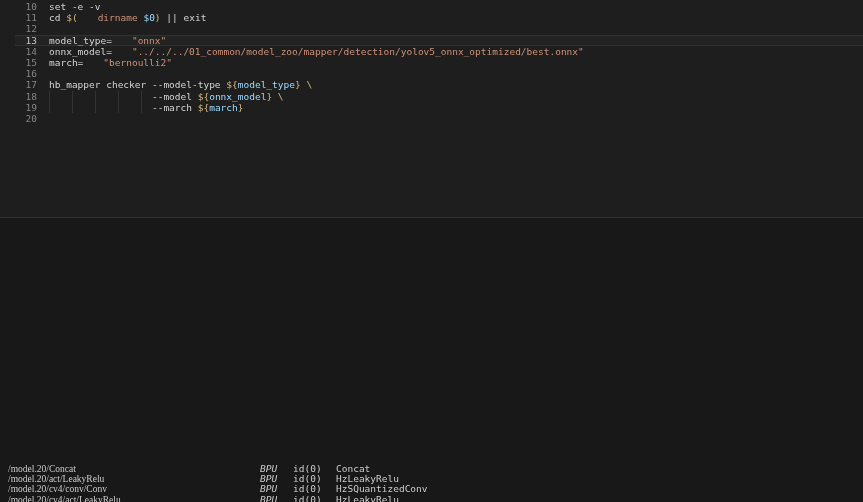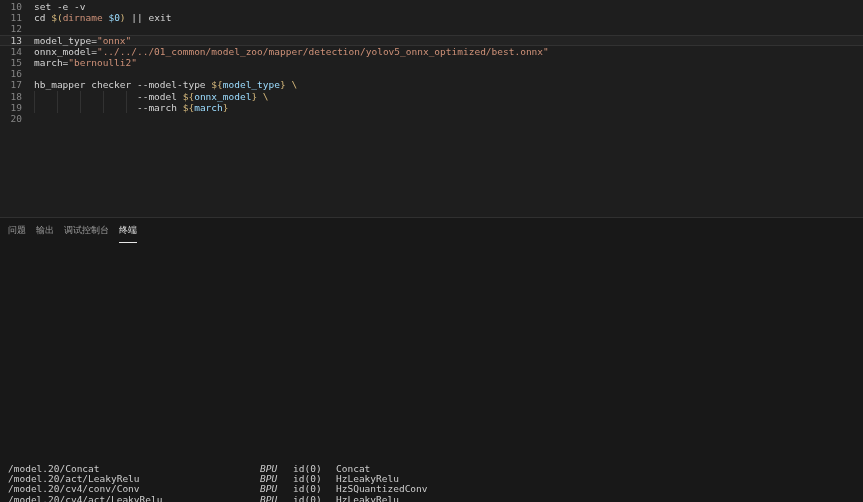--- a/index.html
+++ b/index.html
@@ -11,20 +11,21 @@
   }
 
   
   .editor {
     position: absolute; top: 0; left: 0; right: 0; height: 217px;
     background: #1e1e1e;
     padding-top: 1px;
     font-size: 9.5px;
     line-height: 11.2px;
     white-space: pre;
+    padding-left: 15px;
   }
   .code-line {
     position: relative;
     height: 11.2px;
     display: flex;
     align-items: center;
   }
   .code-line.current {
     background: rgba(255,255,255,0.025);
     box-shadow: inset 0 1px 0 rgba(255,255,255,0.07), inset 0 -1px 0 rgba(255,255,255,0.07);
@@ -38,21 +39,21 @@
     user-select: none;
   }
   .code-line.current .gutter { color: #c6c6c6; }
   .code-content {
     padding-left: 12px;
     color: #d4d4d4;
     white-space: pre;
     text-align: right;
   }
   .tk-fg   { color: #d4d4d4; }
-  .tk-str  { color: #ce9178; }
+  .tk-str  { color: #ce9178; margin-left: 20px; }
   .tk-var  { color: #9cdcfe; }
   .tk-gold { color: #d7ba7d; }
   .tk-indent {
     background-image: repeating-linear-gradient(90deg,
       rgba(255,255,255,0.09) 0, rgba(255,255,255,0.09) 1px,
       transparent 1px, transparent 22.88px);
   }
 
   
   .panel {
@@ -85,30 +86,24 @@
   .terminal {
     position: absolute; top: 243px; left: 0; right: 0; bottom: 0;
     padding: 3px 0 0 8px;
     font-size: 9.5px;
     line-height: 10.2px;
     color: #cccccc;
     white-space: pre;
     overflow: hidden;
   }
   .term-line { height: 10.2px; }
-  .col-path { display: inline-block; width: 252px; }
+  .col-path { display: inline-block; width: 252px; font-family: Liberation Serif, serif; }
   .col-unit { display: inline-block; width: 33px; font-style: italic; }
   .col-id   { display: inline-block; width: 43px; }
 </style>
 </head>
 <body>
 
 <div class="editor"><div class="code-line"><span class="gutter">10</span><span class="code-content"><span class="tk-fg">set -e -v</span></span></div><div class="code-line"><span class="gutter">11</span><span class="code-content"><span class="tk-fg">cd </span><span class="tk-gold">$(</span><span class="tk-str">dirname</span><span class="tk-fg"> </span><span class="tk-var">$0</span><span class="tk-gold">)</span><span class="tk-fg"> || exit</span></span></div><div class="code-line"><span class="gutter">12</span><span class="code-content"></span></div><div class="code-line current"><span class="gutter">13</span><span class="code-content"><span class="tk-fg">model_type=</span><span class="tk-str">"onnx"</span></span></div><div class="code-line"><span class="gutter">14</span><span class="code-content"><span class="tk-fg">onnx_model=</span><span class="tk-str">"../../../01_common/model_zoo/mapper/detection/yolov5_onnx_optimized/best.onnx"</span></span></div><div class="code-line"><span class="gutter">15</span><span class="code-content"><span class="tk-fg">march=</span><span class="tk-str">"bernoulli2"</span></span></div><div class="code-line"><span class="gutter">16</span><span class="code-content"></span></div><div class="code-line"><span class="gutter">17</span><span class="code-content"><span class="tk-fg">hb_mapper checker --model-type </span><span class="tk-gold">${</span><span class="tk-var">model_type</span><span class="tk-gold">}</span><span class="tk-fg"> </span><span class="tk-gold">\</span></span></div><div class="code-line"><span class="gutter">18</span><span class="code-content"><span class="tk-fg tk-indent">                  </span><span class="tk-fg">--model </span><span class="tk-gold">${</span><span class="tk-var">onnx_model</span><span class="tk-gold">}</span><span class="tk-fg"> </span><span class="tk-gold">\</span></span></div><div class="code-line"><span class="gutter">19</span><span class="code-content"><span class="tk-fg tk-indent">                  </span><span class="tk-fg">--march </span><span class="tk-gold">${</span><span class="tk-var">march</span><span class="tk-gold">}</span></span></div><div class="code-line"><span class="gutter">20</span><span class="code-content"></span></div></div>
 
 <div class="panel">
-  <div class="panel-tabs">
-      <div class="panel-tab">问题</div>
-      <div class="panel-tab">输出</div>
-      <div class="panel-tab">调试控制台</div>
-      <div class="panel-tab active">终端</div>
-    </div>
   <div class="terminal"><div class="term-line"><span class="col-path">/model.20/Concat</span><span class="col-unit">BPU</span><span class="col-id">id(0)</span><span class="">Concat</span></div><div class="term-line"><span class="col-path">/model.20/act/LeakyRelu</span><span class="col-unit">BPU</span><span class="col-id">id(0)</span><span class="">HzLeakyRelu</span></div><div class="term-line"><span class="col-path">/model.20/cv4/conv/Conv</span><span class="col-unit">BPU</span><span class="col-id">id(0)</span><span class="">HzSQuantizedConv</span></div><div class="term-line"><span class="col-path">/model.20/cv4/act/LeakyRelu</span><span class="col-unit">BPU</span><span class="col-id">id(0)</span><span class="">HzLeakyRelu</span></div></div>
 </div>
 
 </body></html>

